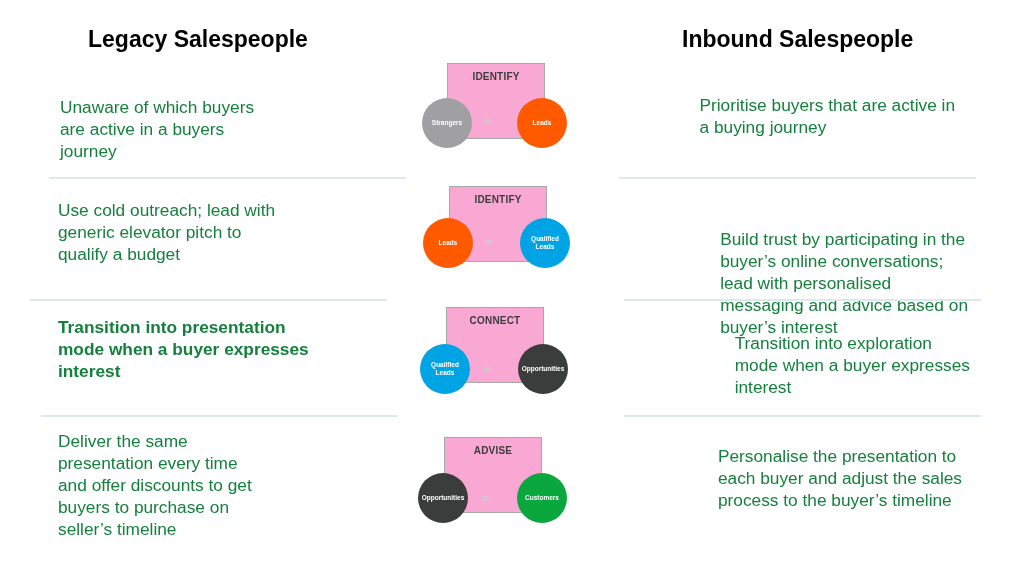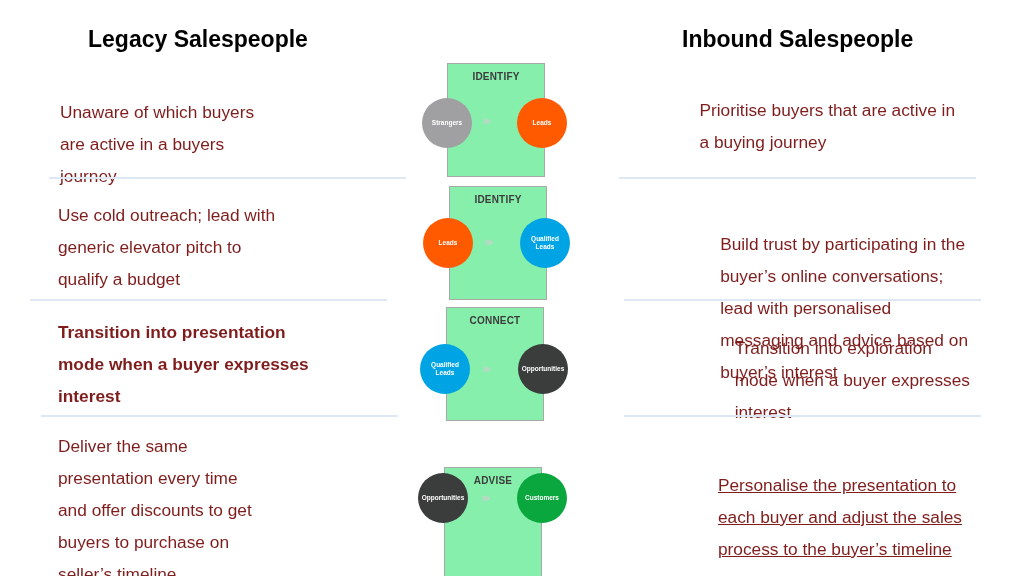--- a/index.html
+++ b/index.html
@@ -7,29 +7,29 @@
   body { position: relative; font-family: "Liberation Sans", sans-serif; color: #444444; }
 
   .col-title {
     position: absolute; top: 26px; font-size: 23px; font-weight: bold; color: #000000;
     white-space: nowrap;
   }
   #title-left { left: 88px; }
   #title-right { left: 682px; }
 
   .txt {
-    position: absolute; font-size: 17.3px; line-height: 32px; color: #7f1d1d; white-space: pre-line;
+    position: absolute; font-size: 17.3px; line-height: 22px; color: #15803d; white-space: pre-line;
   }
   .txt.left { text-align: left; }
   .txt.right { text-align: left; }
 
   .divider { position: absolute; height: 2px; background: #dde8f2; }
 
   .stage {
-    position: absolute; width: 98px; height: 114px; border: 1.5px solid #a8a8a8; background: #86efac;
+    position: absolute; width: 98px; height: 76px; border: 1.5px solid #a8a8a8; background: #f9a8d4;
   }
   .stage-label {
     position: absolute; top: 7px; left: 0; width: 100%; text-align: center;
     font-size: 10px; font-weight: bold; color: #3c3c3c; letter-spacing: 0.2px;
   }
   .circle {
     position: absolute; width: 50px; height: 50px; border-radius: 50%;
     display: flex; align-items: center; justify-content: center; text-align: center;
     color: #ffffff; font-size: 6.5px; font-weight: bold; line-height: 8px; white-space: pre-line;
   }
@@ -61,21 +61,21 @@
 <div class="txt right" style="right:69px; top:94px;">Prioritise buyers that are active in
 a buying journey</div>
 <div class="txt right" style="right:56px; top:184px;margin-top:44px;">Build trust by participating in the
 buyer’s online conversations;
 lead with personalised
 messaging and advice based on
 buyer’s interest</div>
 <div class="txt right" style="right:54px; top:332px;">Transition into exploration
 mode when a buyer expresses
 interest</div>
-<div class="txt right" style="right:62px; top:469px;text-decoration:underline;">Personalise the presentation to
+<div class="txt right" style="right:62px; top:445px;">Personalise the presentation to
 each buyer and adjust the sales
 process to the buyer’s timeline</div>
 
 <div class="divider" style="left: 49px; width: 357px; top: 177px; background: rgb(221, 232, 242);"></div>
 <div class="divider" style="left: 30px; width: 357px; top: 299px; background: rgb(221, 232, 242);"></div>
 <div class="divider" style="left: 41px; width: 357px; top: 415px; background: rgb(221, 232, 242);"></div>
 
 <div class="divider" style="left: 619px; width: 357px; top: 177px; background: rgb(221, 232, 242);"></div>
 <div class="divider" style="left: 624px; width: 357px; top: 299px; background: rgb(221, 232, 242);"></div>
 <div class="divider" style="left: 624px; width: 357px; top: 415px; background: rgb(221, 232, 242);"></div>
@@ -96,18 +96,18 @@
 Leads</span></div>
 
 <div class="stage" style="left:446px; top:307px;">
   <div class="stage-label">CONNECT</div>
 </div>
 <div class="circle" style="left: 420px; top: 344px; background: rgb(0, 164, 228);"><span>Qualified
 Leads</span></div>
 <div class="arrows" style="left:482px; top:361px;">›››</div>
 <div class="circle" style="left: 518px; top: 344px; background: rgb(58, 61, 60);"><span>Opportunities</span></div>
 
-<div class="stage" style="left:444px; top:437px;margin-top:30px;">
+<div class="stage" style="left:444px; top:437px;">
   <div class="stage-label">ADVISE</div>
 </div>
 <div class="circle" style="left: 418px; top: 473px; background: rgb(58, 61, 60);"><span>Opportunities</span></div>
 <div class="arrows" style="left:481px; top:490px;">›››</div>
 <div class="circle" style="left: 517px; top: 473px; background: rgb(10, 166, 62);"><span>Customers</span></div>
 
 </body></html>

